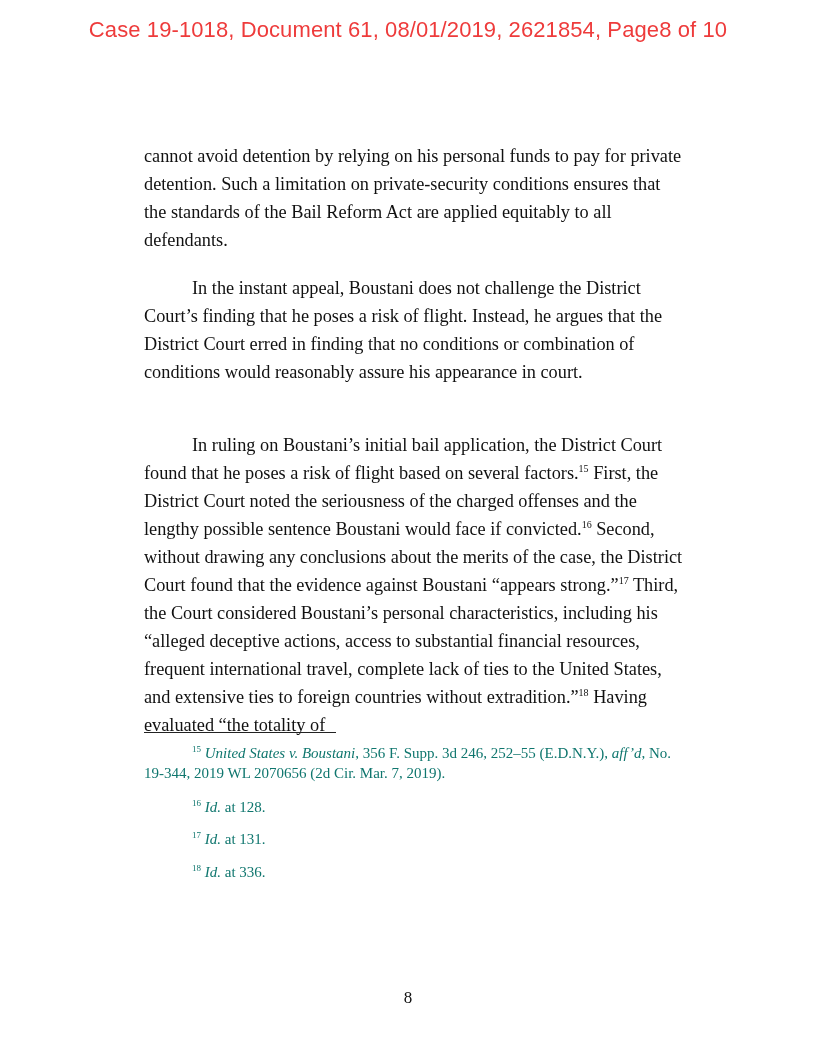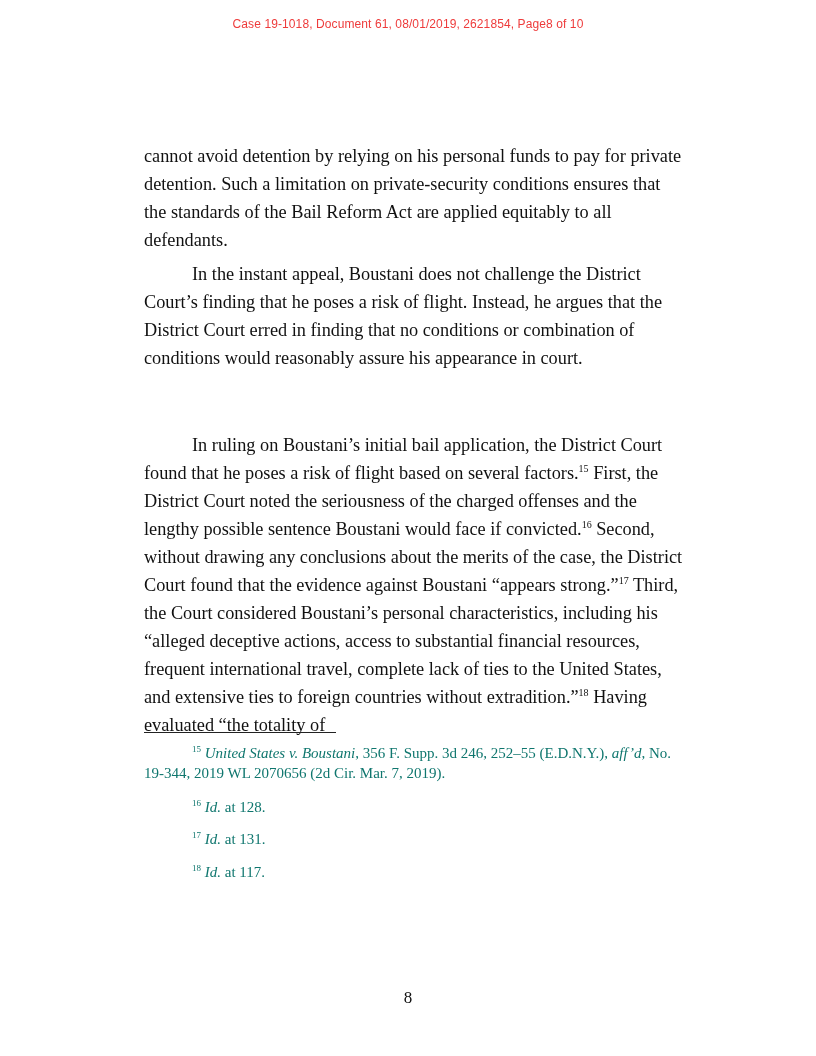--- a/index.html
+++ b/index.html
@@ -1,29 +1,29 @@
 <!DOCTYPE html>
 <html><head>
   <meta charset="utf-8">
   <style>
     html, body { margin: 0; padding: 0; background: #ffffff; }
     body { width: 816px; height: 1056px; position: relative; overflow: hidden; }
     .header {
       position: absolute; left: 0; top: 17px; width: 816px;
       text-align: center;
       font-family: "Liberation Sans", sans-serif;
-      font-size: 12px; color: #ee3b3b; letter-spacing: 0.1px;
+      font-size: 22px; color: #ee3b3b; letter-spacing: 0.1px;
     }
     .body-text {
       position: absolute; left: 144px; width: 540px;
       font-family: Liberation Serif, serif;
       font-size: 18.3px; line-height: 28px; color: #111;
     }
     .p1 { top: 142px; }
-    .p2 { top: 260px; }
+    .p2 { top: 274px; }
     .p3 { top: 398px; margin-top: 33px; }
     .para { margin: 0; }
     .indent { text-indent: 48px; }
     sup.fnref { font-size: 10px; vertical-align: 0; position: relative; top: -7px; line-height: 0; }
     .rule {
       position: absolute; left: 144px; top: 732px; width: 192px; height: 0;
       border-top: 1px solid #222;
     }
     .fn {
       position: absolute; left: 144px; width: 540px;
@@ -67,16 +67,16 @@
 
 <div class="fn fn16">
   <span class="ind"></span><sup>16</sup> <i>Id.</i><span> at 128.</span>
 </div>
 
 <div class="fn fn17">
   <span class="ind"></span><sup>17</sup> <i>Id.</i><span> at 131.</span>
 </div>
 
 <div class="fn fn18">
-  <span class="ind"></span><sup>18</sup> <i>Id.</i><span> at 117.</span>
+  <span class="ind"></span><sup>18</sup> <i>Id.</i><span> at 336.</span>
 </div>
 
 <div class="page-num">8</div>
 
 </body></html>

